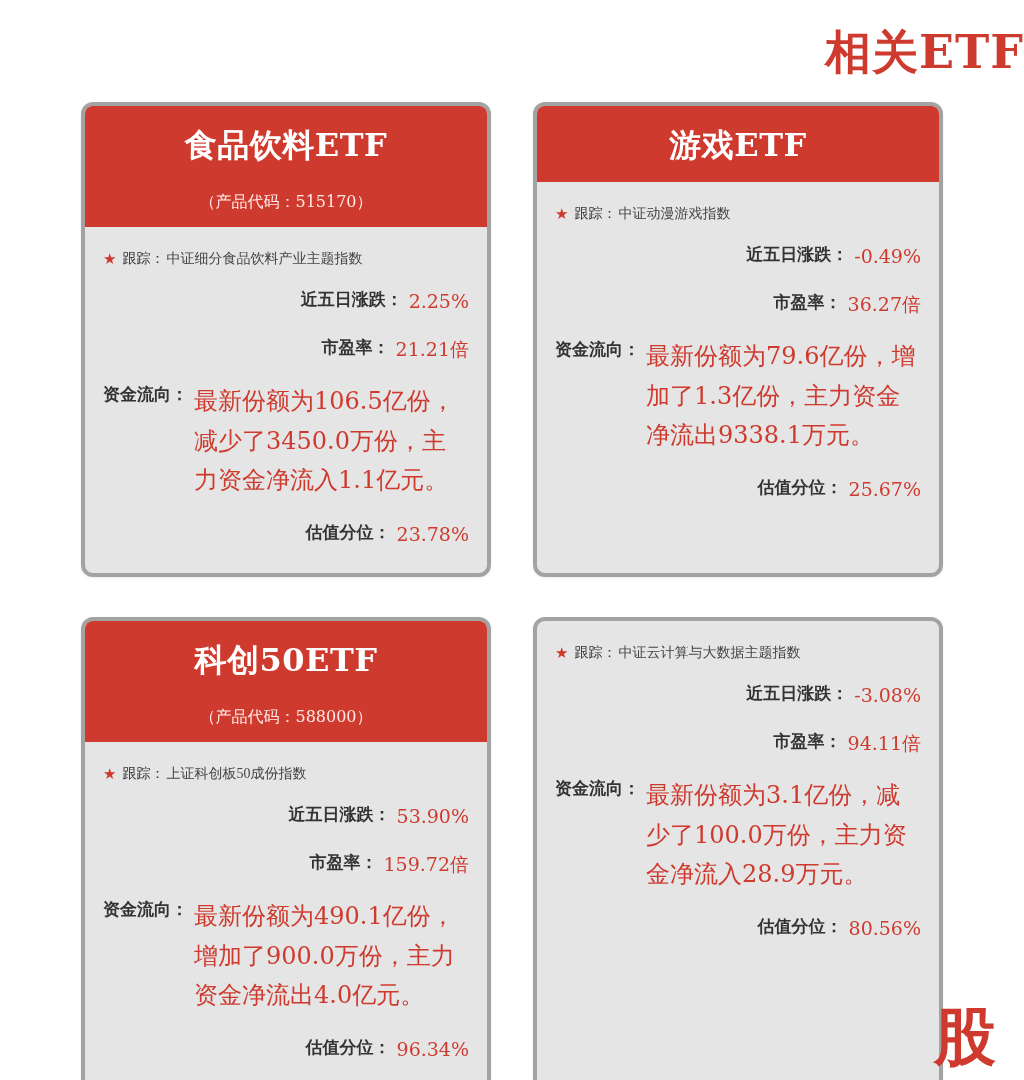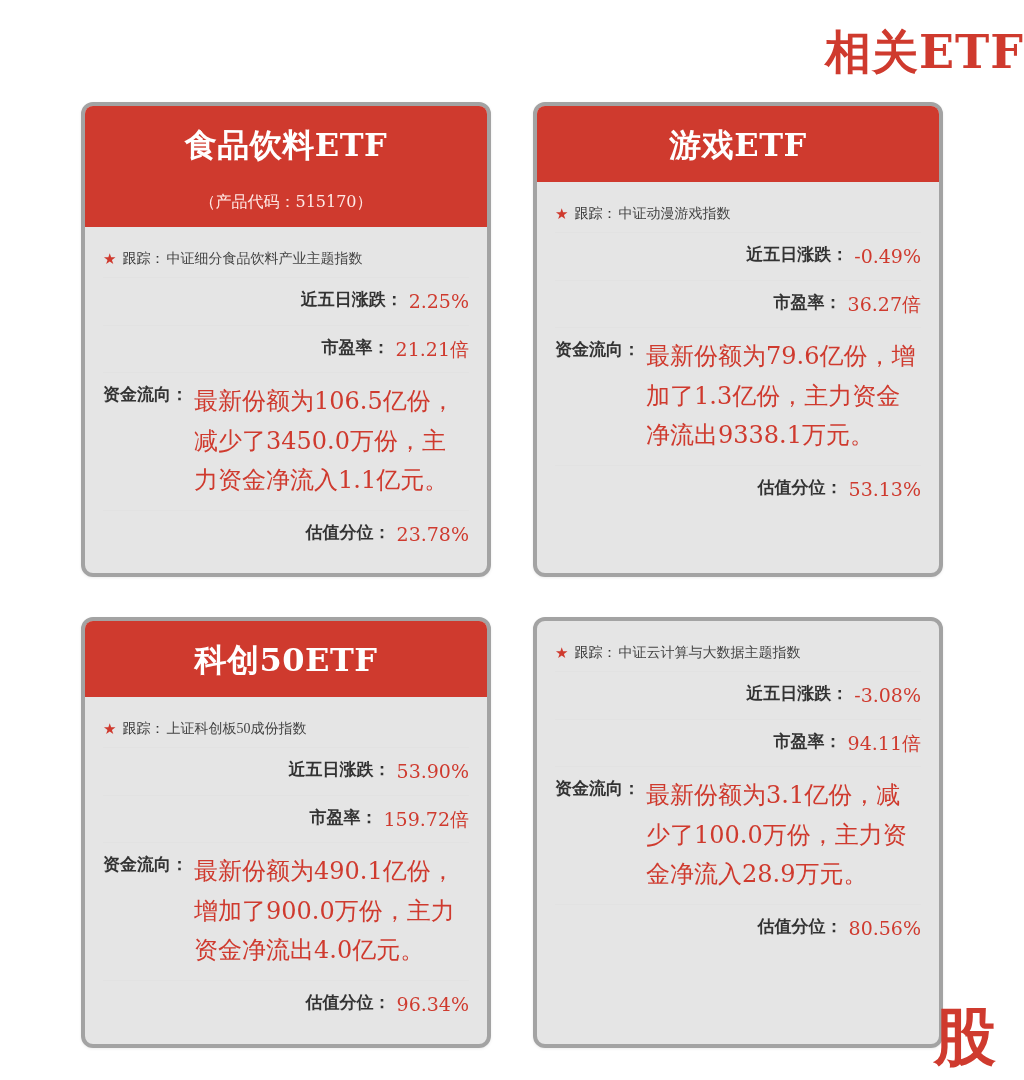--- a/index.html
+++ b/index.html
@@ -171,28 +171,29 @@
       <div class="row">
         <span class="label">市盈率：</span>
         <span class="value">36.27倍</span>
       </div>
       <div class="row">
         <span class="label">资金流向：</span>
         <span class="value flow">最新份额为79.6亿份，增加了1.3亿份，主力资金净流出9338.1万元。</span>
       </div>
       <div class="row">
         <span class="label">估值分位：</span>
-        <span class="value">53.13%</span>
+        <span class="value">25.67%</span>
       </div>
     </div>
   </div>
 
   <div class="card">
     <div class="card-head">
       <div class="card-title">科创50ETF</div>
+      <div class="card-code">（产品代码：588000）</div>
     </div>
     <div class="card-body">
       <div class="row track-row">
         <span class="star">★</span>
         <span class="track-label">跟踪：</span>
         <span class="track-value">上证科创板50成份指数</span>
       </div>
       <div class="row">
         <span class="label">近五日涨跌：</span>
         <span class="value">53.90%</span>

